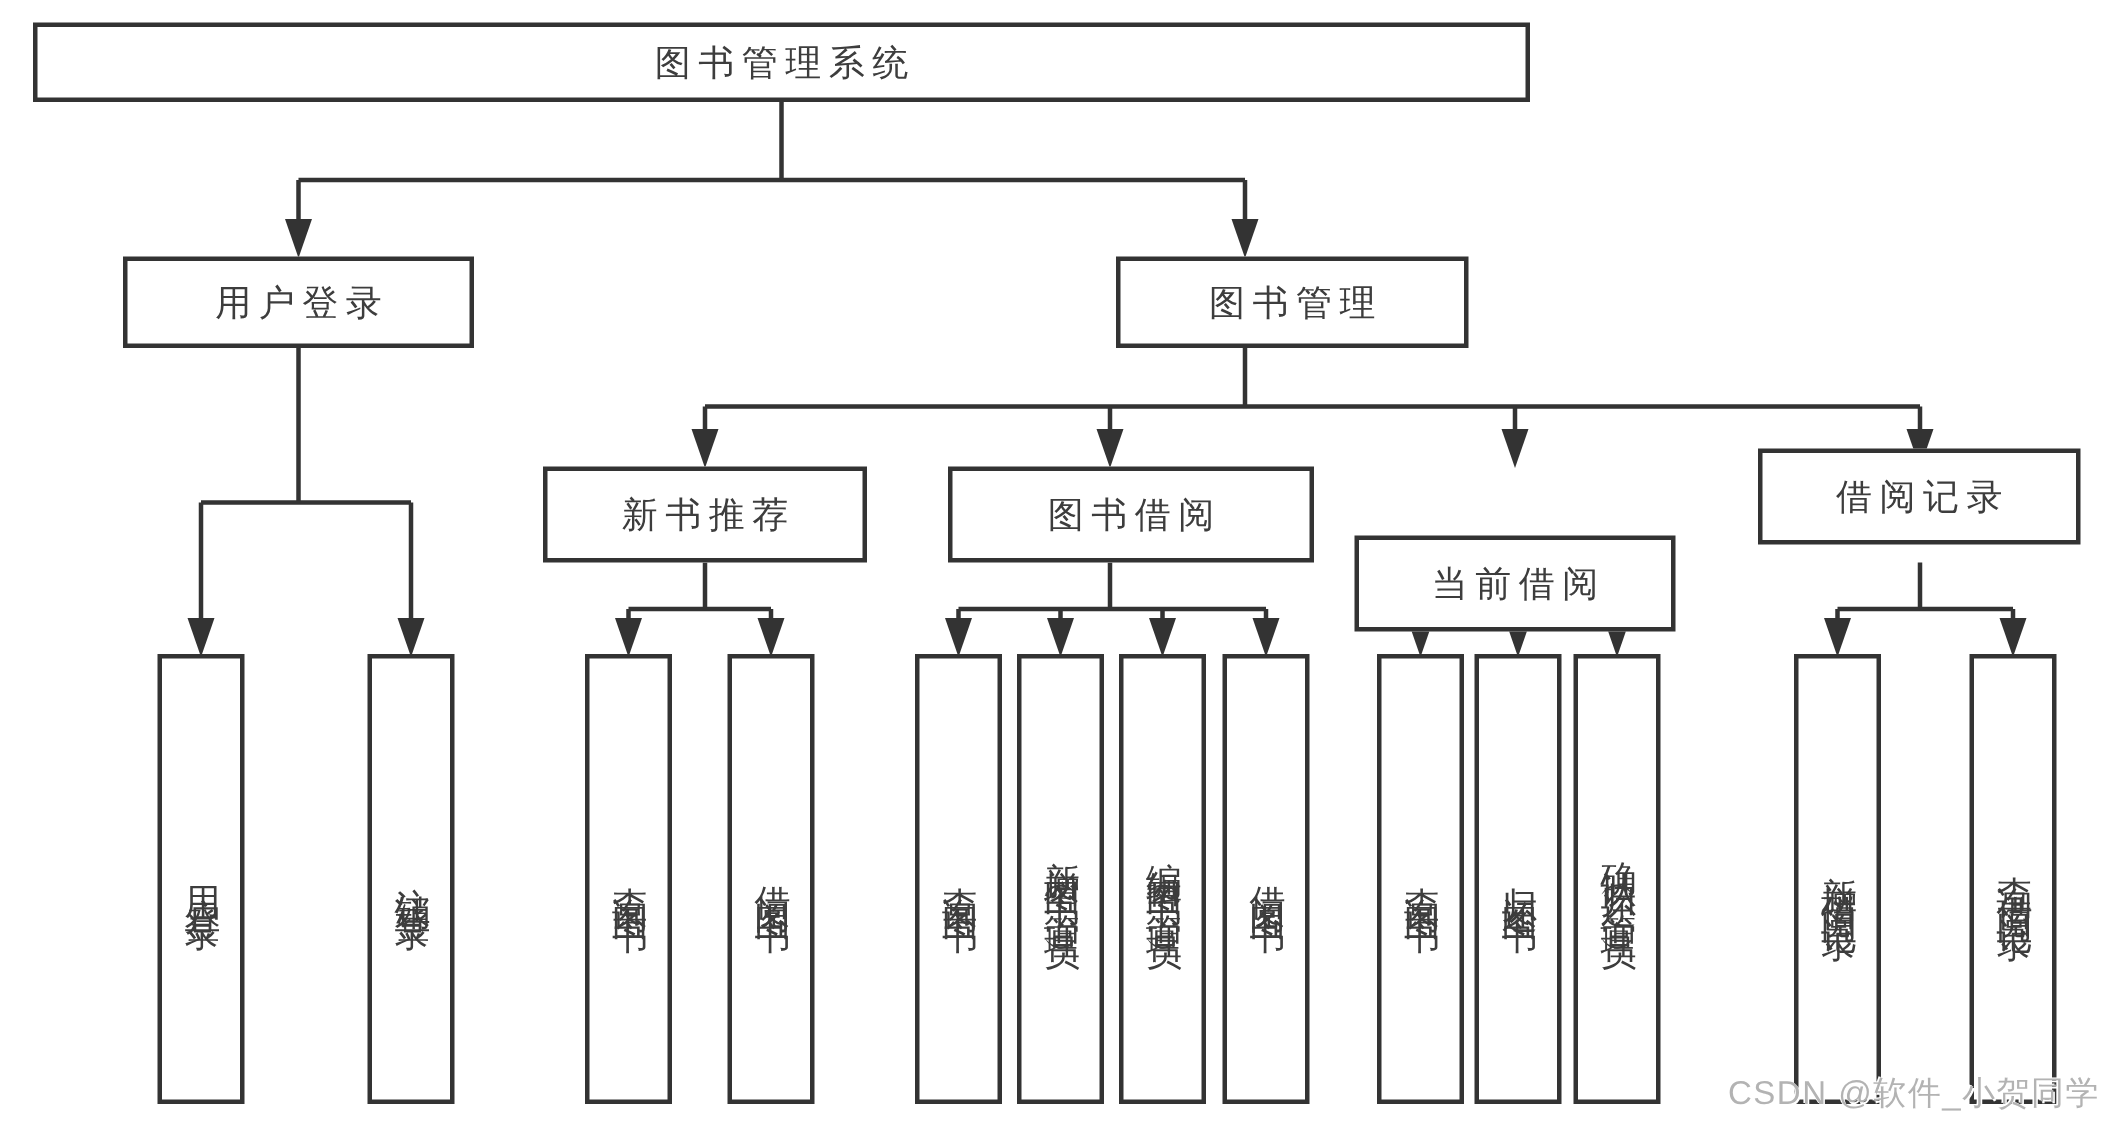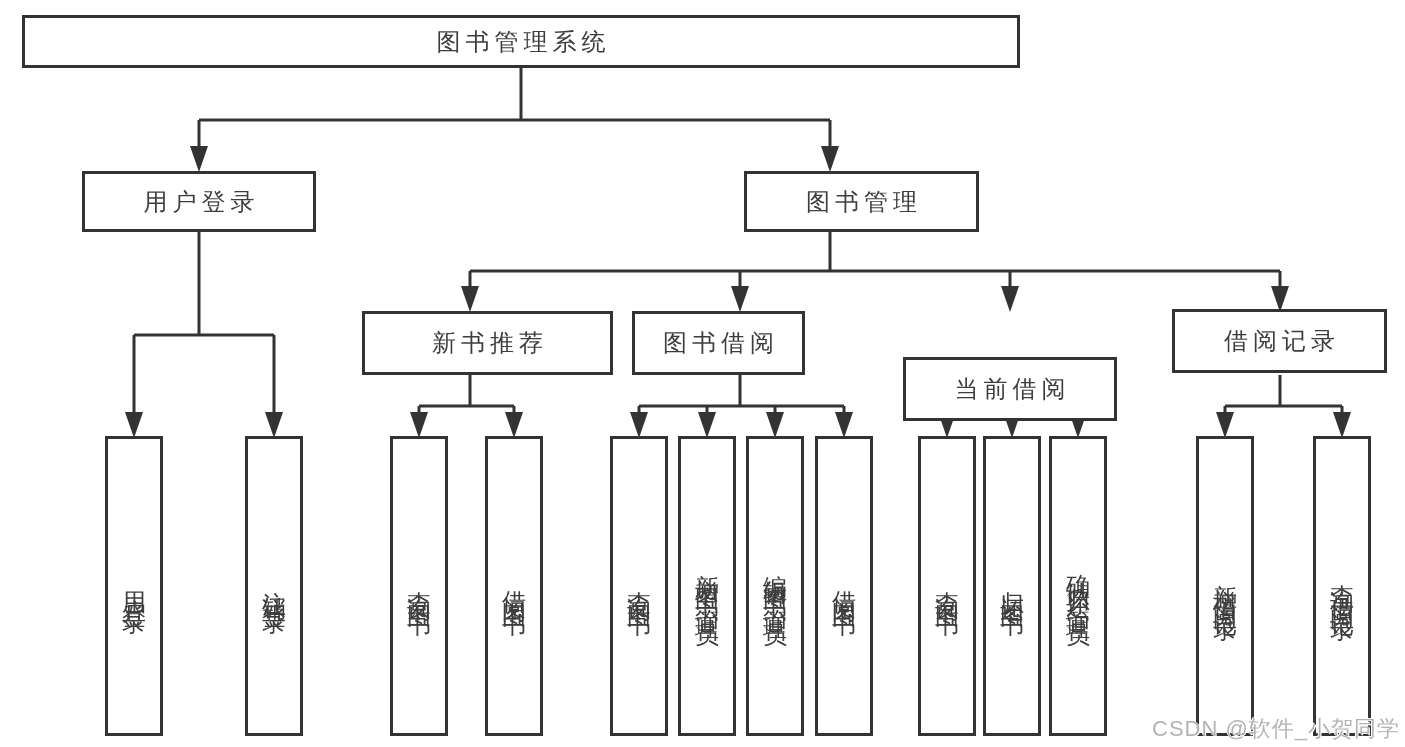--- a/index.html
+++ b/index.html
@@ -111,30 +111,30 @@
     <span class="lbl">图书管理系统</span>
   </div>
 
   <div class="node" style="left:82px;top:171px;width:234px;height:61px;">
     <span class="lbl">用户登录</span>
   </div>
   <div class="node" style="left:712px;top:171px;width:235px;height:61px;margin-left:32px;">
     <span class="lbl">图书管理</span>
   </div>
 
-  <div class="node" style="left:362px;top:311px;width:251px;height:64px;justify-content:center;">
+  <div class="node" style="left:362px;top:311px;width:216px;height:64px;justify-content:center;">
     <span class="lbl">新书推荐</span>
   </div>
-  <div class="node" style="left:632px;top:311px;width:173px;height:64px;text-align:right;">
+  <div class="node" style="left:632px;top:311px;width:244px;height:64px;text-align:right;">
     <span class="lbl">图书借阅</span>
   </div>
   <div class="node" style="left:903px;top:311px;width:214px;height:64px;margin-top:46px;">
     <span class="lbl">当前借阅</span>
   </div>
-  <div class="node" style="left:1172px;top:309px;width:215px;height:64px;">
+  <div class="node" style="left:1172px;top:299px;width:215px;height:64px;">
     <span class="lbl">借阅记录</span>
   </div>
 
   <div class="node leaf" style="left:105px;top:436px;width:58px;height:300px;">
     <span class="lbl">用户登录</span>
   </div>
   <div class="node leaf" style="left:245px;top:436px;width:58px;height:300px;">
     <span class="lbl">注销登录</span>
   </div>
 

